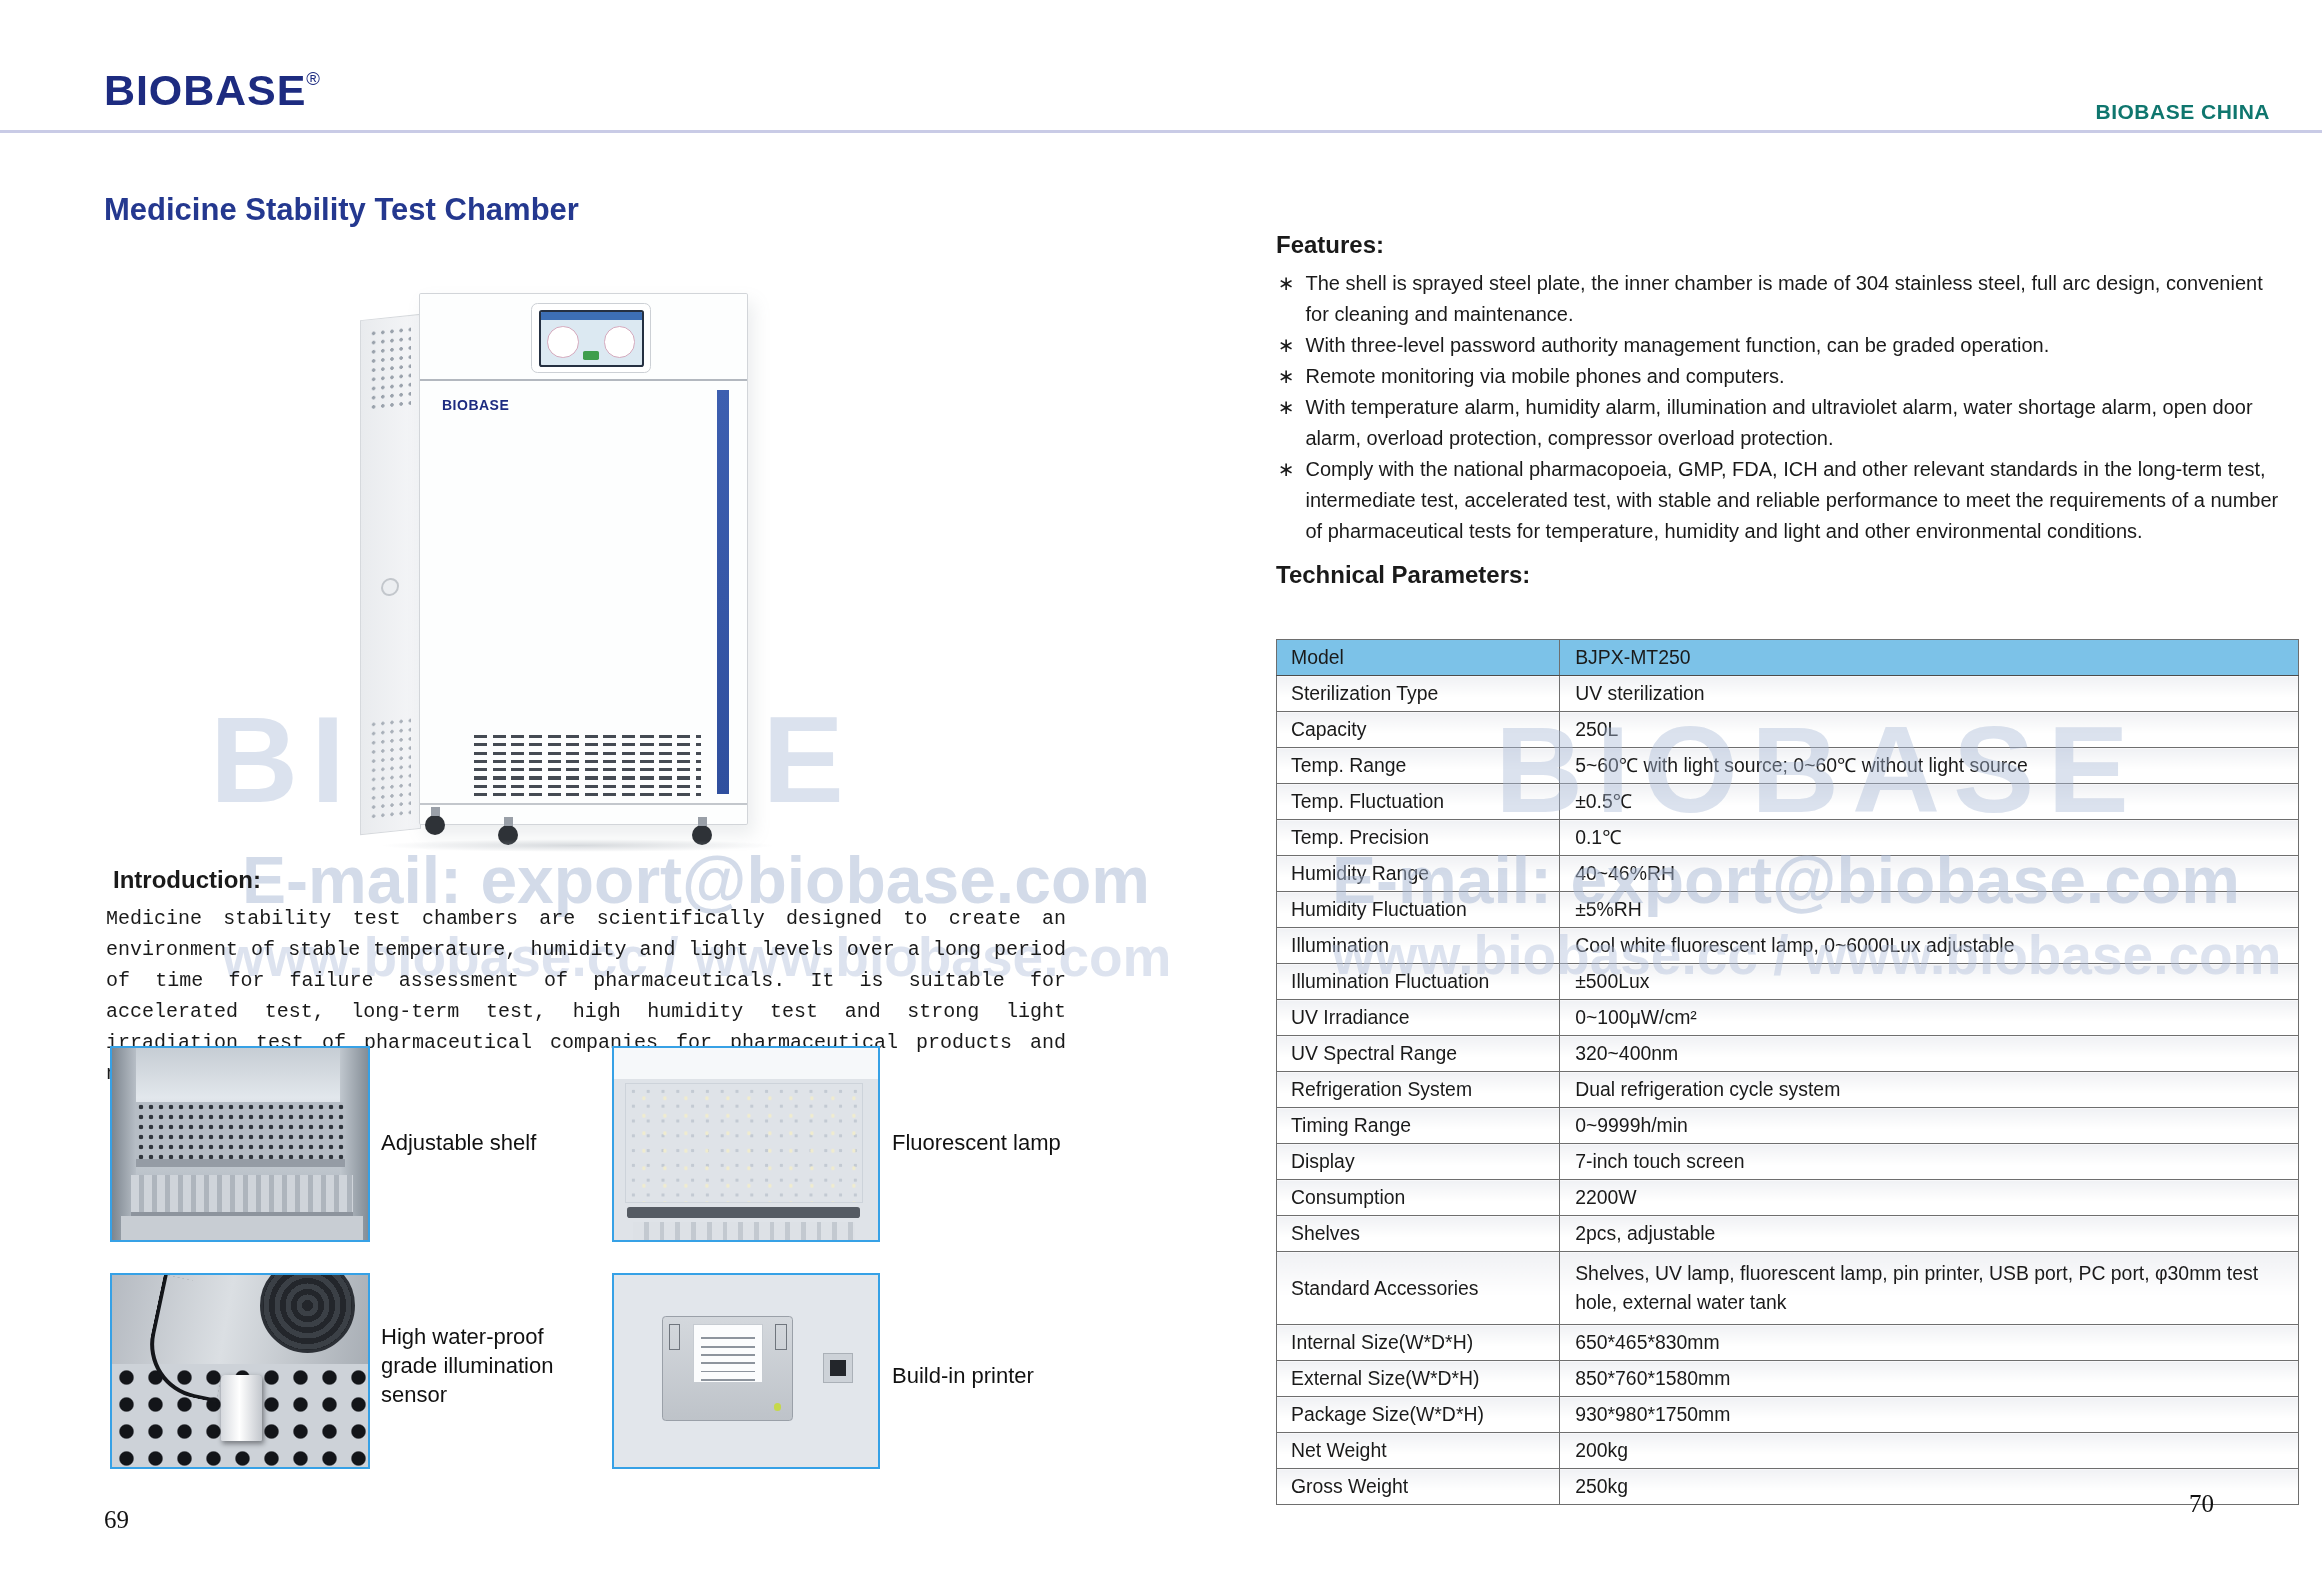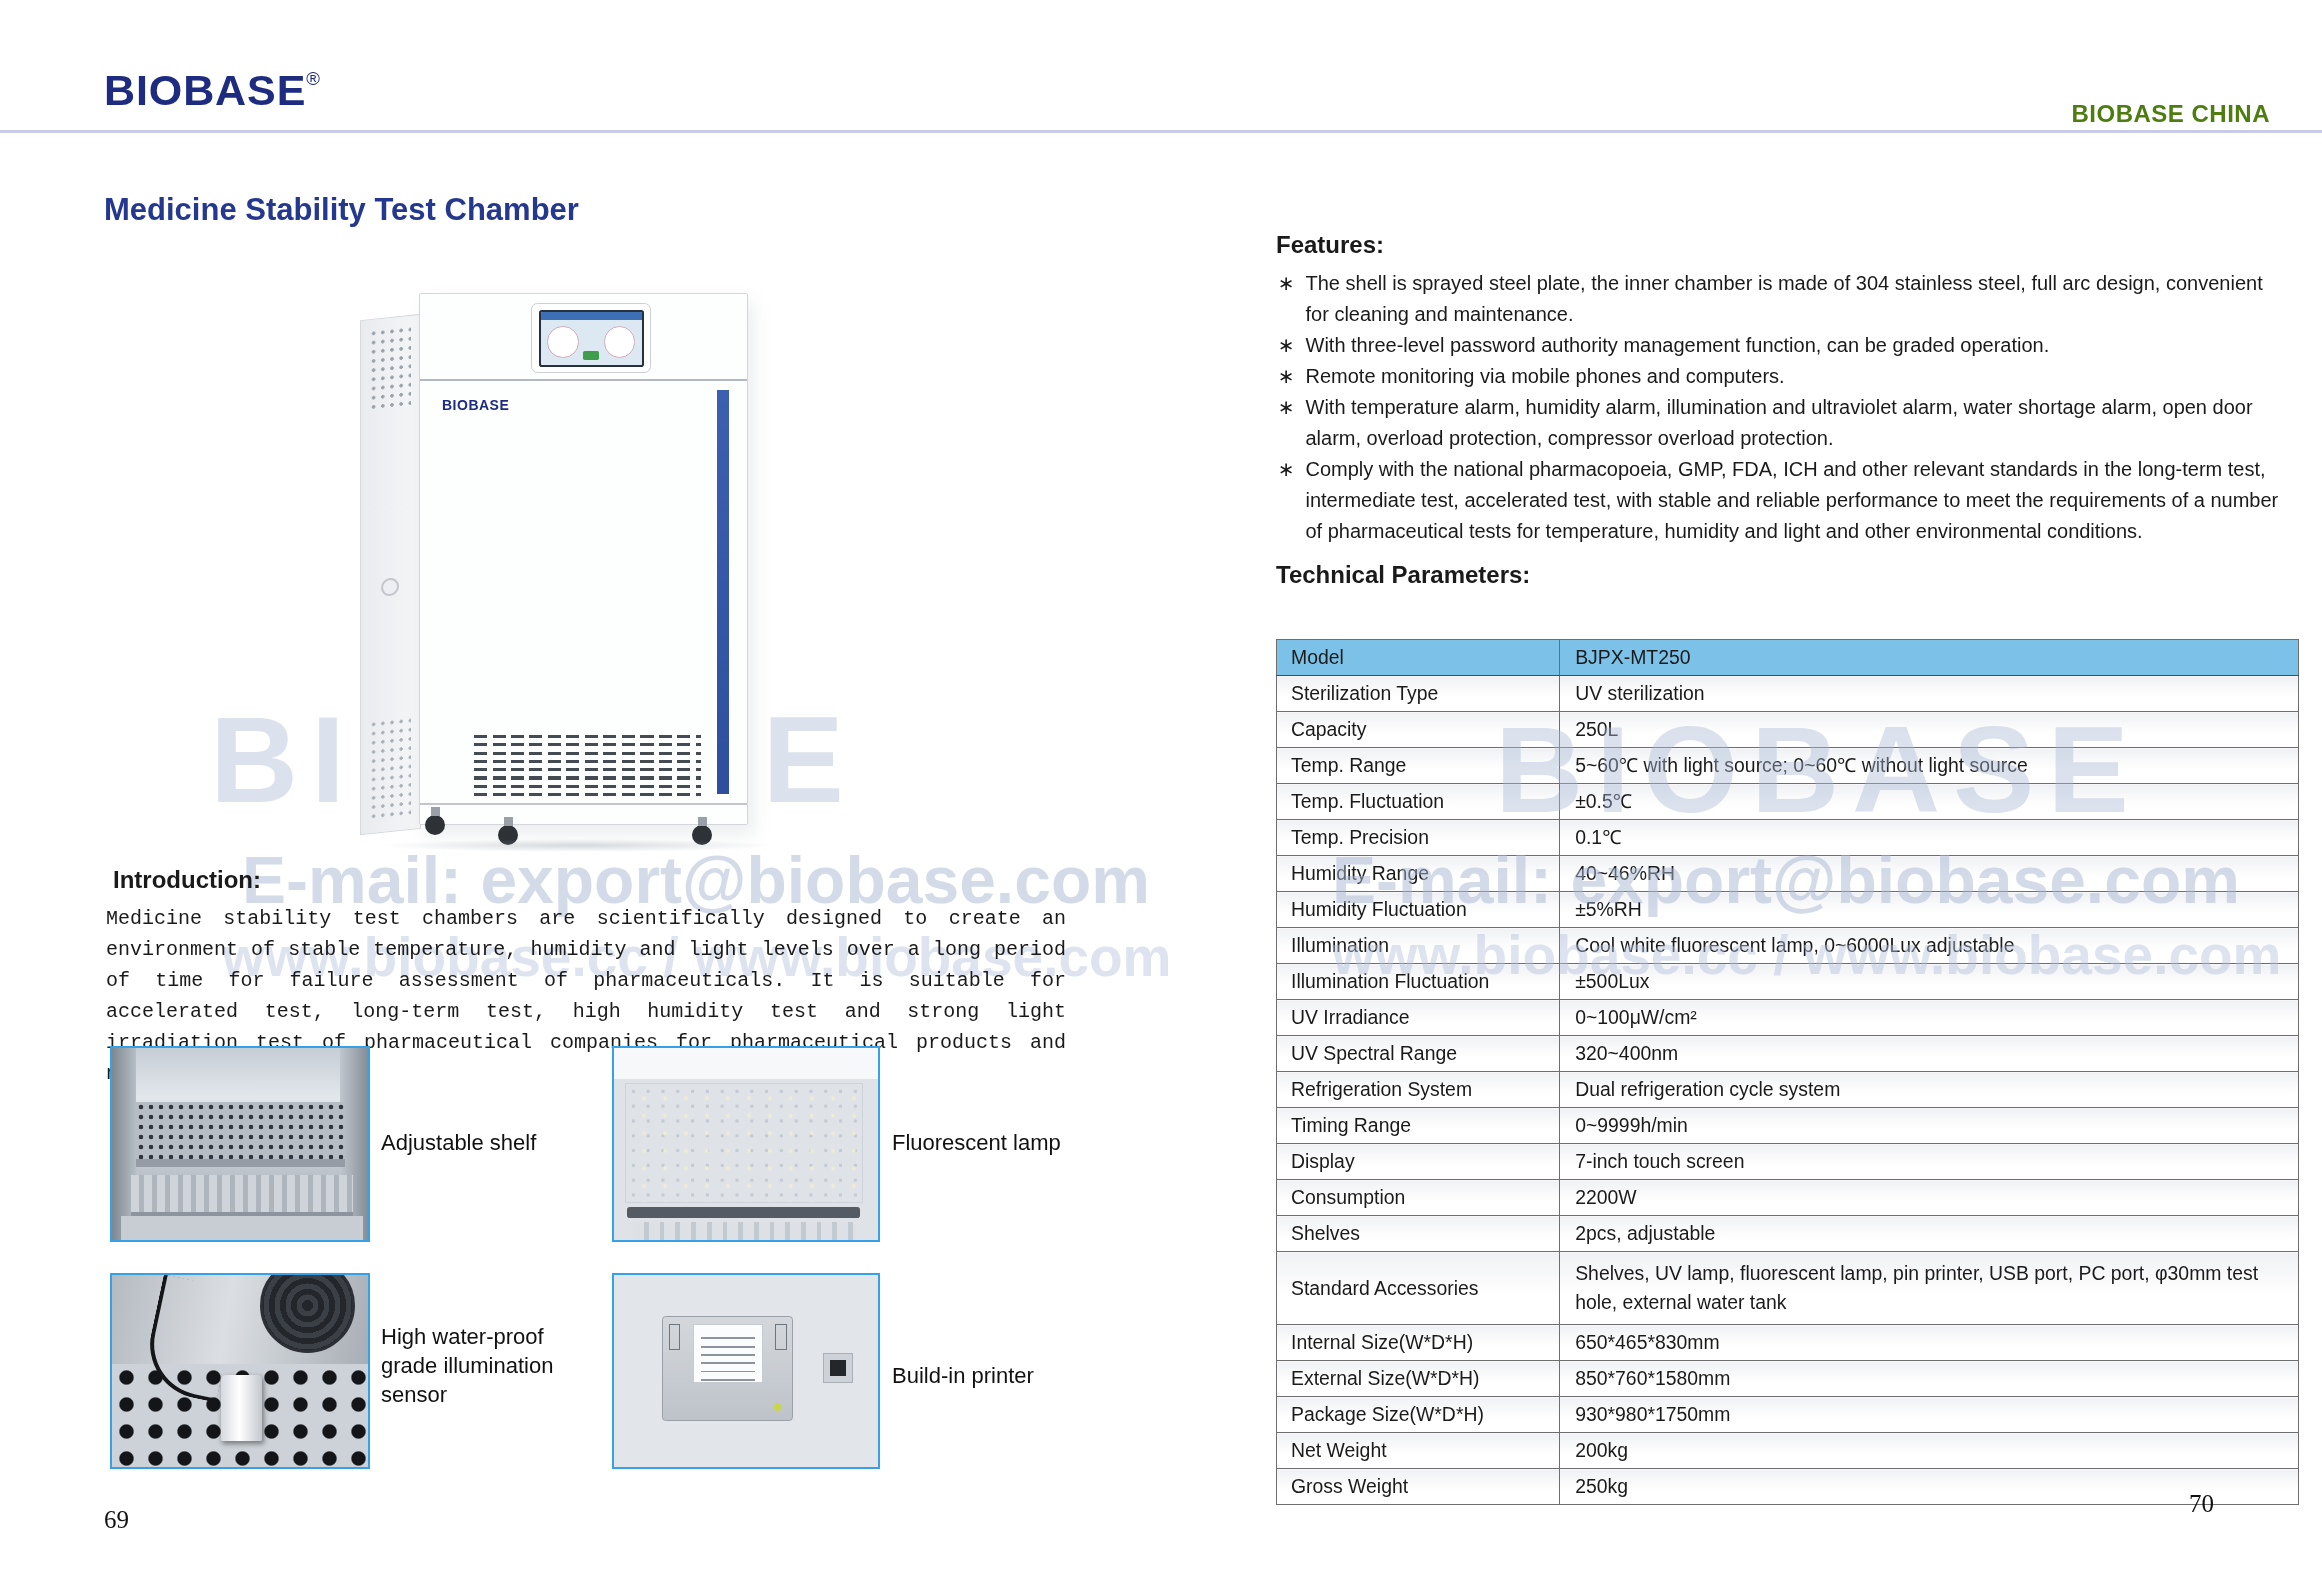--- a/index.html
+++ b/index.html
@@ -3,22 +3,22 @@
 <meta charset="utf-8">
 <style>
   html,body{margin:0;padding:0;background:#ffffff;}
   .page{position:relative;width:2322px;height:1587px;background:#ffffff;
         font-family:"Liberation Sans",sans-serif;color:#1a1a1a;overflow:hidden;}
 
   
   .logo{position:absolute;left:104px;top:66px;font-size:43px;font-weight:bold;
         color:#1d2b80;letter-spacing:0.9px;z-index:4;}
   .logo sup{font-size:18.5px;vertical-align:20px;font-weight:normal;}
-  .brand{position:absolute;right:52px;top:100px;font-size:24px;font-weight:bold;
-         color:#4d7c0f;letter-spacing:0.5px;z-index:4;}
+  .brand{position:absolute;right:52px;top:100px;font-size:21px;font-weight:bold;
+         color:#0f766e;letter-spacing:0.5px;z-index:4;}
   .header-rule{position:absolute;left:0;top:130px;width:2322px;height:2.8px;background:#c9cbe6;}
 
   
   .wm{position:absolute;pointer-events:none;white-space:nowrap;font-weight:bold;}
   .wm-big{font-size:122px;font-weight:bold;letter-spacing:13px;color:rgba(170,185,214,0.42);}
   .wm-left-big{left:210px;top:690px;z-index:1;}
   .wm-right-big{left:1495px;top:700px;z-index:6;}
   .wm-mail{font-size:66px;color:rgba(168,183,212,0.5);}
   .wm-left-mail{left:242px;top:842px;z-index:1;}
   .wm-right-mail{left:1332px;top:842px;z-index:6;}

